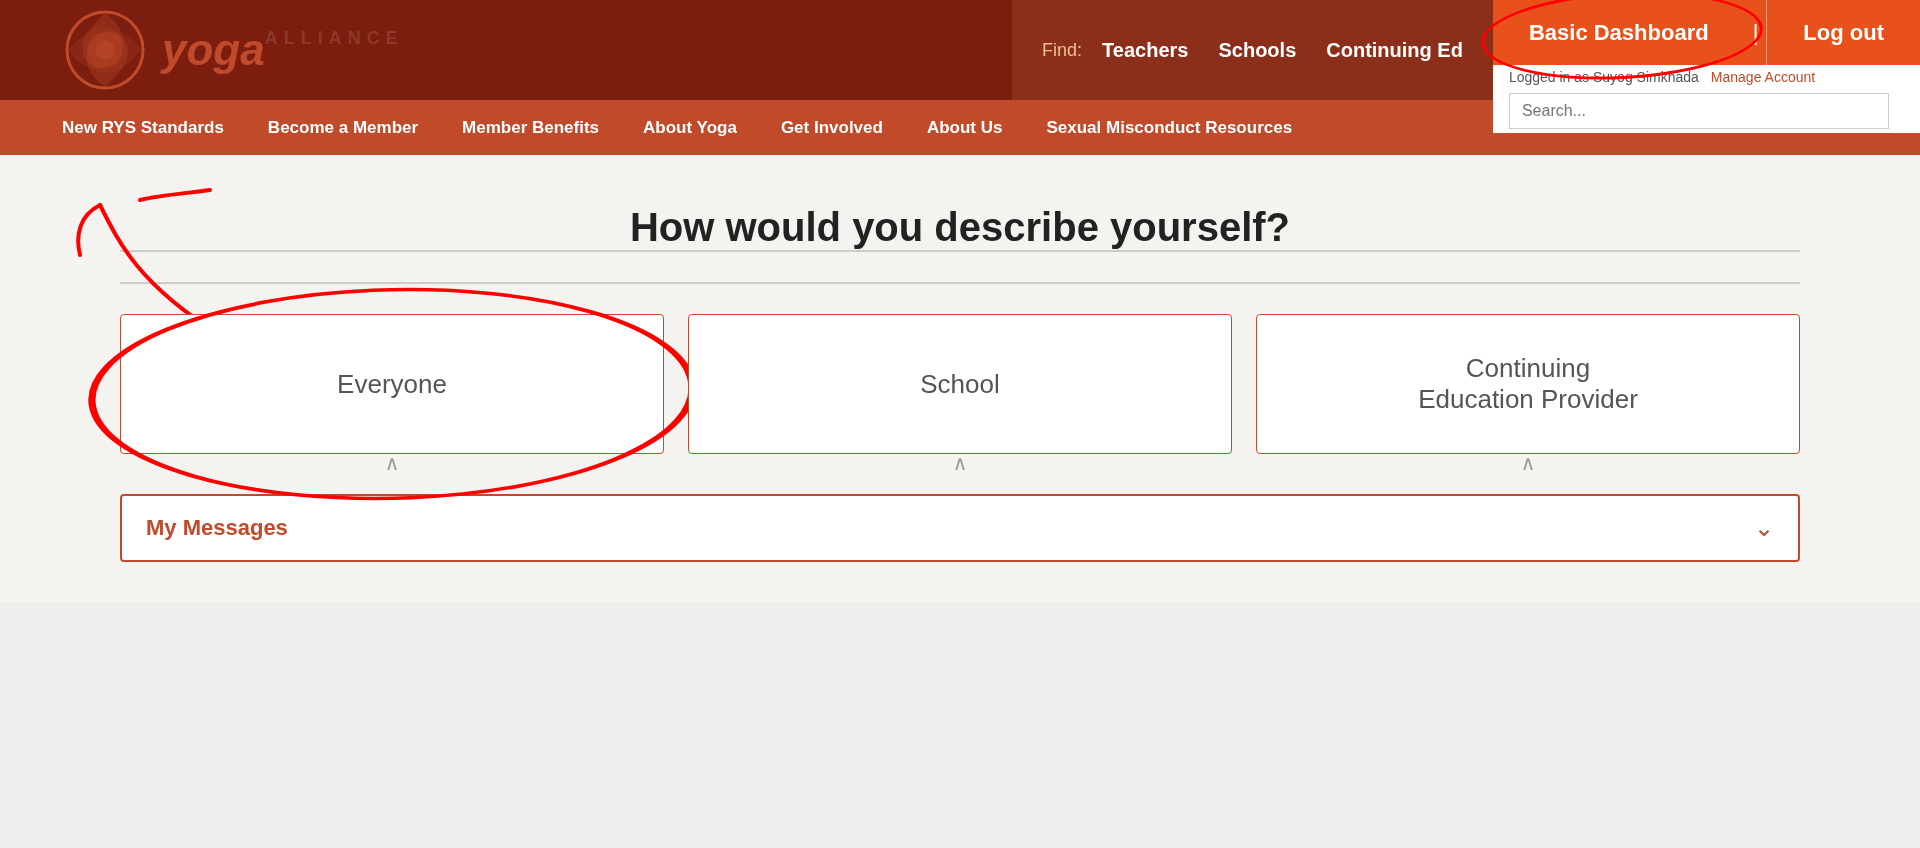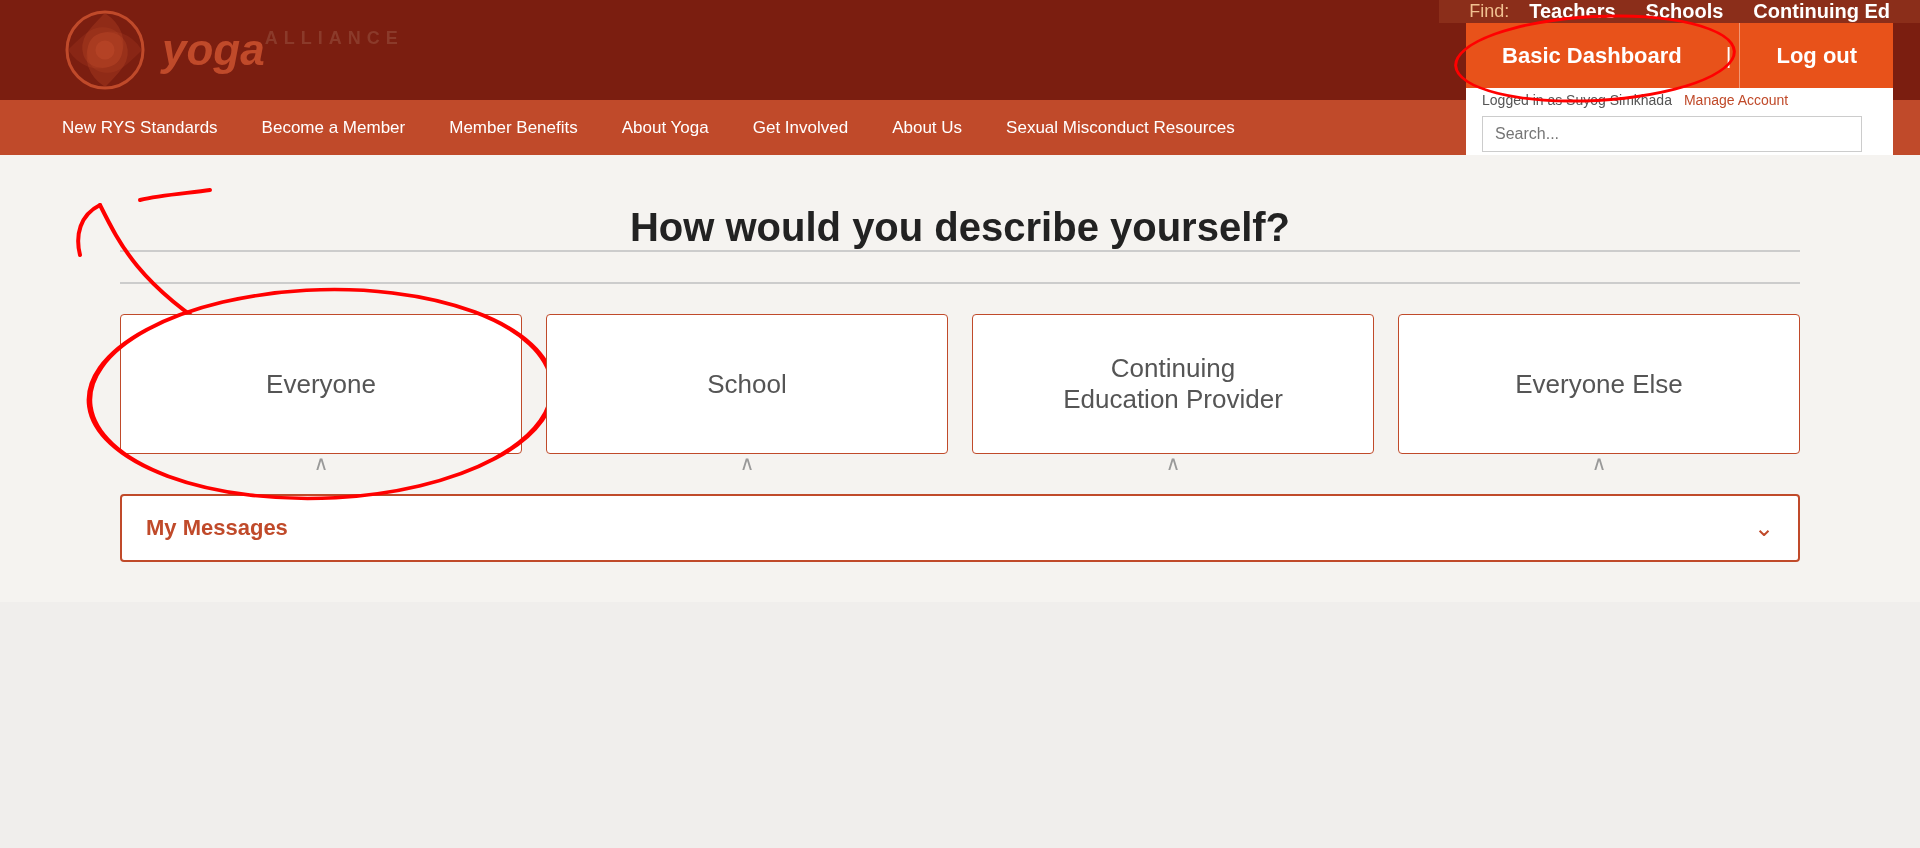--- a/index.html
+++ b/index.html
@@ -47,21 +47,20 @@
       letter-spacing: 6px;
       color: #8b3a2a;
       font-weight: bold;
     }
 
     
     .find-bar {
       display: flex;
       align-items: center;
       height: 100%;
-      flex-direction: column;
     }
 
     .find-section {
       background: #8b2e1a;
       height: 100%;
       display: flex;
       align-items: center;
       padding: 0 30px;
     }
 
@@ -181,20 +180,21 @@
     .nav-item {
       color: white;
       font-size: 17px;
       padding: 0 22px;
       height: 55px;
       display: flex;
       align-items: center;
       cursor: pointer;
       text-decoration: none;
       white-space: nowrap;
+      font-weight: bold;
     }
 
     
     .main-content {
       padding: 40px 120px;
       background: #f5f3f0;
       position: relative;
     }
 
     .page-question {
@@ -369,23 +369,20 @@
 
     <div class="card">
       <span>School</span>
     </div>
 
     <div class="card">
       <span style="white-space:pre-line;">Continuing
 Education Provider</span>
     </div>
 
-    <div class="card">
-      <span>Everyone Else</span>
-    </div>
   </div>
 
   <div class="messages-section">
     <div class="messages-header">
       <span class="messages-title">My Messages</span>
       <span class="chevron-down">⌄</span>
     </div>
   </div>
 </div>
 

